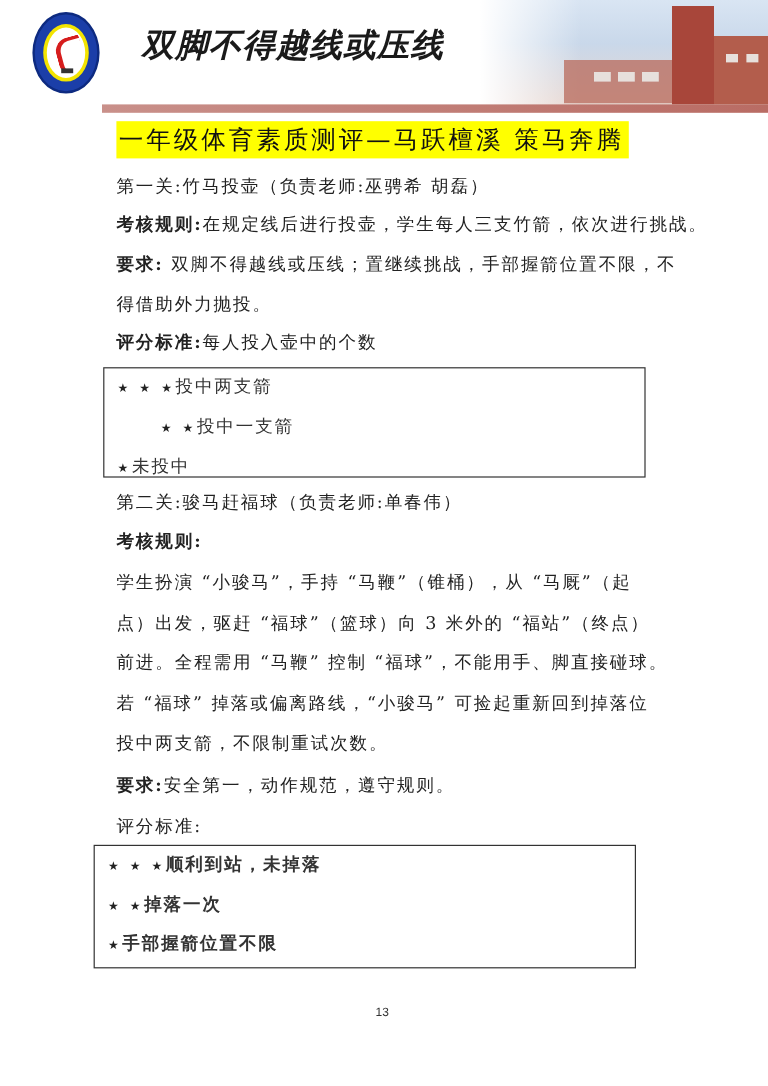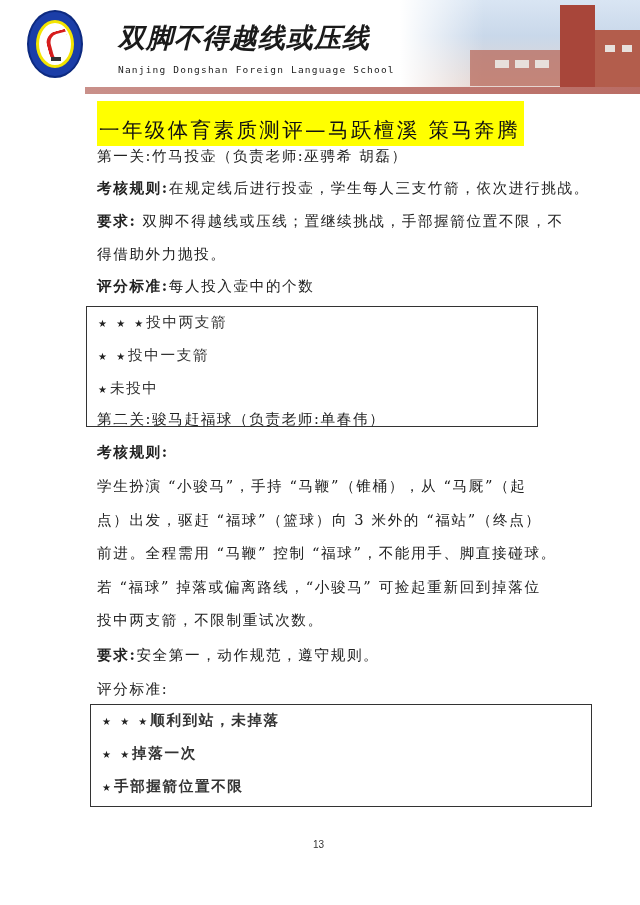--- a/index.html
+++ b/index.html
@@ -20,21 +20,21 @@
                color:#222; font-family:"DejaVu Sans Mono","Liberation Mono",monospace; }
   .photo { position:absolute; left:400px; top:0; width:240px; height:90px;
            background:linear-gradient(to right, rgba(255,255,255,1) 0%, rgba(255,255,255,0) 35%),
                       linear-gradient(to bottom, #d9e5f3 0%, #c9d8ea 40%, #e8d6cf 100%); }
   .bld1 { position:absolute; left:70px; top:50px; width:90px; height:36px; background:#b86a5b; opacity:0.75; }
   .bld2 { position:absolute; left:160px; top:5px; width:35px; height:82px; background:#a8463a; }
   .bld3 { position:absolute; left:195px; top:30px; width:45px; height:57px; background:#b35d4c; }
   .win { position:absolute; background:#e7e0dc; }
   .band { position:absolute; left:85px; top:87px; width:555px; height:7px;
           background:linear-gradient(to right, #c9908a, #b96c64); }
-  .title { position:absolute; left:97px; top:101px; background:#ffff00; padding:16px 4px 3px 2px;
+  .title { position:absolute; left:97px; top:101px; background:#ffff00; padding:2px 4px 3px 2px;
            font-size:20.5px; letter-spacing:2.4px; color:#111; font-family:"DejaVu Sans",sans-serif; line-height:26px; }
   .p { position:absolute; left:97px; font-size:14.6px; letter-spacing:1.6px; line-height:20px; color:#222;
        white-space:nowrap; }
   .b { font-weight:bold; }
   .box { position:absolute; border:1.5px solid #333; box-sizing:border-box; }
   .box .row { position:absolute; left:11px; font-size:14.6px; letter-spacing:1.6px; color:#333; white-space:nowrap; }
   .star { font-size:10px; letter-spacing:3px; color:#222; }
   .pagenum { position:absolute; left:313px; top:839px; font-size:10px; color:#333;
              font-family:"Liberation Sans",sans-serif; }
 </style>
@@ -42,21 +42,20 @@
 <body>
 
 <div class="header">
   <div class="logo">
     <div class="logo-inner">
       <div class="logo-bird"></div>
       <div class="logo-base"></div>
     </div>
   </div>
   <div class="school-cn">双脚不得越线或压线</div>
-  <div class="school-en">Nanjing  Dongshan Foreign Language School</div>
   <div class="photo">
     <div class="bld1"></div>
     <div class="bld2"></div>
     <div class="bld3"></div>
     <div class="win" style="left:95px;top:60px;width:14px;height:8px;"></div>
     <div class="win" style="left:115px;top:60px;width:14px;height:8px;"></div>
     <div class="win" style="left:135px;top:60px;width:14px;height:8px;"></div>
     <div class="win" style="left:205px;top:45px;width:10px;height:7px;"></div>
     <div class="win" style="left:222px;top:45px;width:10px;height:7px;"></div>
   </div>
@@ -70,45 +69,45 @@
   <span class="b">考核规则:</span><span>在规定线后进行投壶，学生每人三支竹箭，依次进行挑战。</span>
 </div>
 <div class="p" style="top:211px;">
   <span class="b">要求:</span><span> 双脚不得越线或压线；置继续挑战，手部握箭位置不限，不</span>
 </div>
 <div class="p" style="top:244px;">得借助外力抛投。</div>
 <div class="p" style="top:276px;">
   <span class="b">评分标准:</span><span>每人投入壶中的个数</span>
 </div>
 
-<div class="box" style="left:86px;top:306px;width:452px;height:121px;">
+<div class="box" style="left:86px;top:306px;width:452px;height:92px;">
   <div class="row" style="top:6px;">
     <span class="star">★ ★ ★</span><span>投中两支箭</span>
   </div>
-  <div class="row" style="top:39px;">
+  <div class="row" style="top:39px;margin-left:36px;">
     <span class="star">★ ★</span><span>投中一支箭</span>
   </div>
   <div class="row" style="top:72px;">
     <span class="star">★</span><span>未投中</span>
   </div>
 </div>
 
 <div class="p" style="top:409px;">第二关:骏马赶福球（负责老师:单春伟）</div>
 <div class="p b" style="top:442px;">考核规则:</div>
 <div class="p" style="top:476px;text-align:right;">学生扮演 “小骏马”，手持 “马鞭”（锥桶），从 “马厩”（起</div>
 <div class="p" style="top:510px;">点）出发，驱赶 “福球”（篮球）向 3 米外的 “福站”（终点）</div>
 <div class="p" style="top:543px;">前进。全程需用 “马鞭” 控制 “福球”，不能用手、脚直接碰球。</div>
 <div class="p" style="top:577px;">若 “福球” 掉落或偏离路线，“小骏马” 可捡起重新回到掉落位</div>
 <div class="p" style="top:610px;">投中两支箭，不限制重试次数。</div>
 <div class="p" style="top:645px;">
   <span class="b">要求:</span><span>安全第一，动作规范，遵守规则。</span>
 </div>
 <div class="p" style="top:679px;">评分标准:</div>
 
-<div class="box" style="left:90px;top:704px;width:502px;height:103px;">
+<div class="box" style="left:78px;top:704px;width:452px;height:103px;">
   <div class="row" style="top:6px;">
     <span class="star">★ ★ ★</span><span class="b">顺利到站，未掉落</span>
   </div>
   <div class="row" style="top:39px;">
     <span class="star">★ ★</span><span class="b">掉落一次</span>
   </div>
   <div class="row" style="top:72px;">
     <span class="star">★</span><span class="b">手部握箭位置不限</span>
   </div>
 </div>

